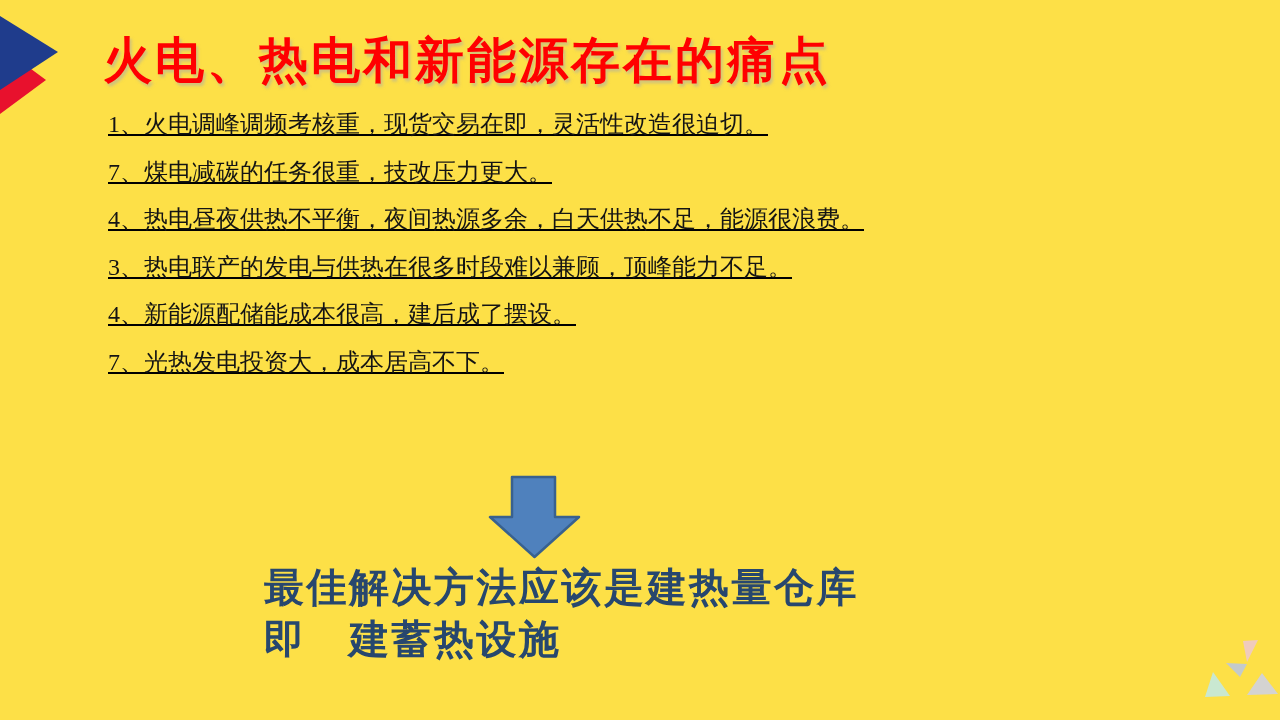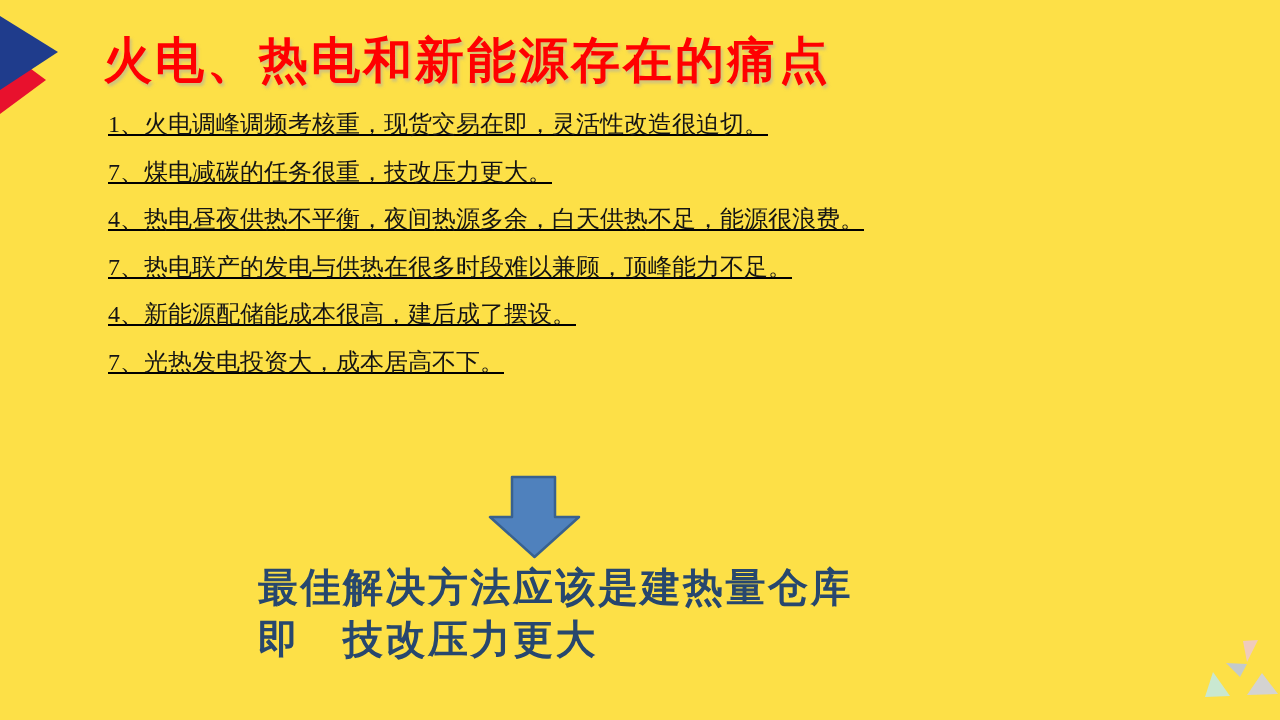--- a/index.html
+++ b/index.html
@@ -73,21 +73,21 @@
   .down-arrow polygon {
     fill: var(--arrow-fill, #4f81bd);
     stroke: var(--arrow-stroke, #38618f);
     stroke-width: 2.5;
     stroke-linejoin: round;
   }
 
   
   .conclusion {
     position: absolute;
-    left: 258px;
+    left: 264px;
     top: 561px;
     font-size: 40px;
     line-height: 52px;
     font-weight: bold;
     letter-spacing: 2.5px;
     color: var(--conclusion-blue, #27476e);
     white-space: nowrap;
   }
 
   
@@ -108,32 +108,32 @@
     <polygon class="tri-red" points="0,46 46,80 0,114"></polygon>
     <polygon class="tri-blue" points="0,16 58,52 0,90"></polygon>
   </svg>
 
   <h1 class="title">火电、热电和新能源存在的痛点</h1>
 
   <ul class="pain-list">
     <li>1、火电调峰调频考核重，现货交易在即，灵活性改造很迫切。</li>
     <li>7、煤电减碳的任务很重，技改压力更大。</li>
     <li>4、热电昼夜供热不平衡，夜间热源多余，白天供热不足，能源很浪费。</li>
-    <li>7、热电联产的发电与供热在很多时段难以兼顾，顶峰能力不足。</li>
+    <li>3、热电联产的发电与供热在很多时段难以兼顾，顶峰能力不足。</li>
     <li>4、新能源配储能成本很高，建后成了摆设。</li>
     <li>7、光热发电投资大，成本居高不下。</li>
   </ul>
 
   <svg class="down-arrow" viewBox="-2 -2 100 90" aria-hidden="true">
     <polygon points="25,3 68,3 68,43 92,43 47.5,83 3,43 25,43"></polygon>
   </svg>
 
   <div class="conclusion">
     <div>最佳解决方法应该是建热量仓库</div>
-    <div>即　技改压力更大</div>
+    <div>即　建蓄热设施</div>
   </div>
 
   <svg class="watermark" viewBox="0 0 80 72" aria-hidden="true">
     <polygon points="43,8 58,7 47,29" style="fill: var(--wm-pink, #ecc6da); opacity:.8"></polygon>
     <polygon points="26,30 47,31 40,44" style="fill: var(--wm-bluegray, #b9c6e4); opacity:.85"></polygon>
     <polygon points="13,39 30,63 5,64" style="fill: var(--wm-cyan, #bfe9ea); opacity:.85"></polygon>
     <polygon points="62,40 78,61 47,62" style="fill: var(--wm-lavender, #cdd0ea); opacity:.85"></polygon>
   </svg>
 
 </div>

